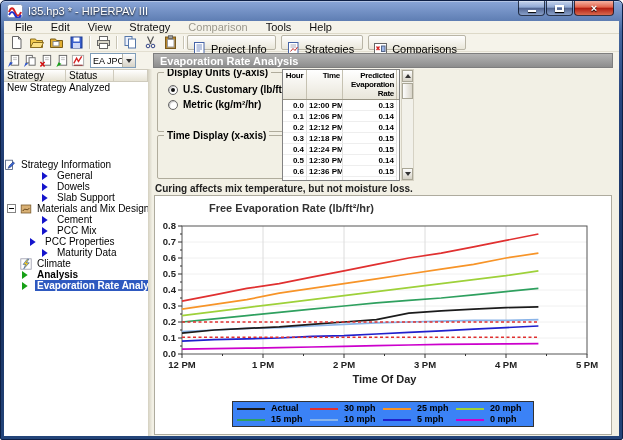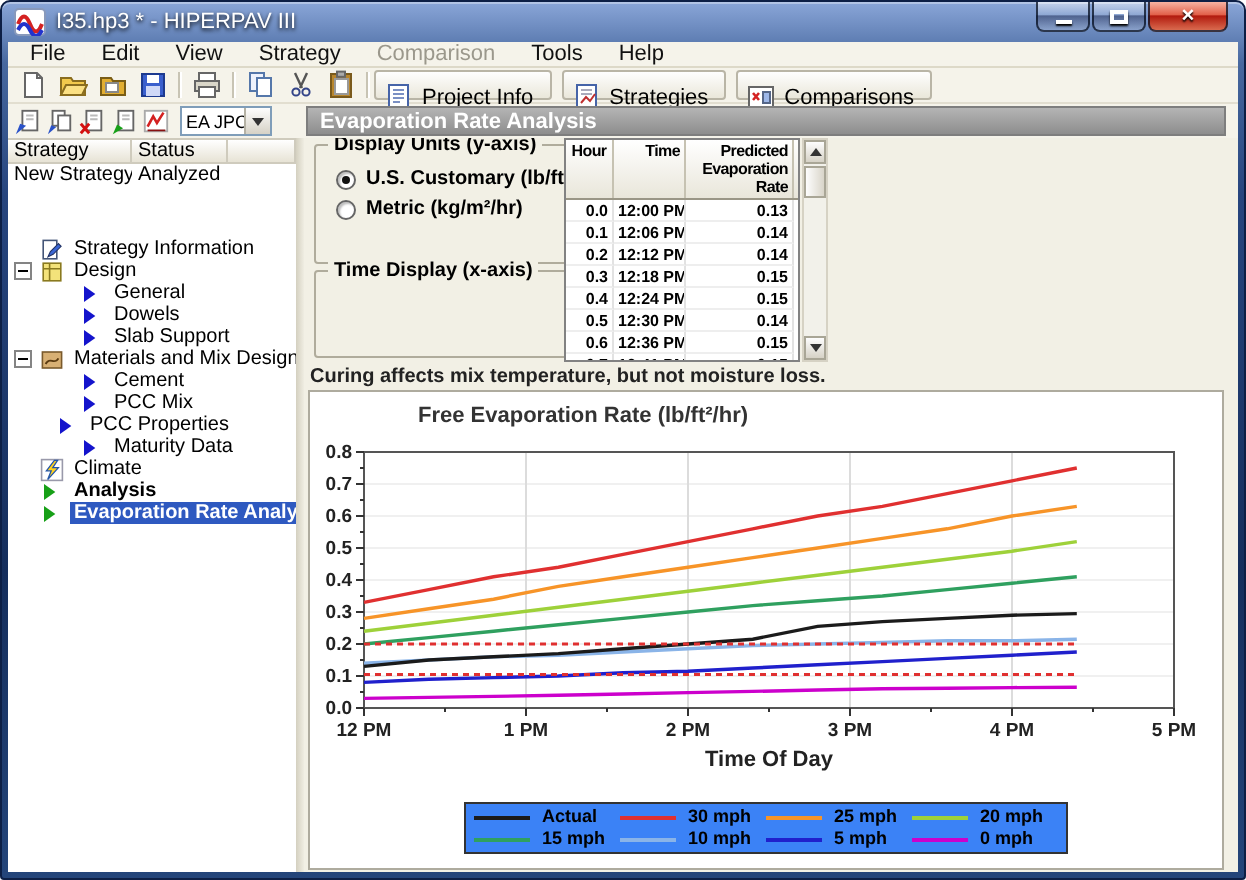--- a/index.html
+++ b/index.html
@@ -296,38 +296,28 @@
               <div class="lh c1">Strategy</div>
               <div class="lh c2">Status</div>
               <div class="lh c3"></div>
             </div>
             <div class="slist-row">
               <div class="lc c1">New Strategy 1</div>
               <div class="lc c2">Analyzed</div>
             </div>
           </div>
         <div class="tree" id="tree">
-            <div class="trow" style="padding-left: 16px;">
+            <div class="trow" style=" margin-top: 40px;">
               <span class="ticon tree-icon">
                 <svg viewBox="0 0 15 15" width="12" height="12">
                   <rect x="2" y="1.5" width="8.5" height="11.5" fill="#fff" stroke="#445577"></rect>
                   <path d="M13 3.5l-5 5-1.5 3.2 3.2-1.5 5-5z" fill="#3a66d4" stroke="#223366" stroke-width="0.7" transform="translate(-1.5,0)"></path>
                 </svg>
               </span>
               <span class="tlabel">Strategy Information</span>
-            </div>
-            <div class="trow" style="padding-left: 3px;">
-              <span class="expander"></span>
-              <span class="ticon tree-icon">
-                <svg viewBox="0 0 15 15" width="12" height="12">
-                  <rect x="2" y="2" width="11" height="11" fill="#f3e27a" stroke="#8a7a1f"></rect>
-                  <path d="M2 5.5h11M6 2v11" stroke="#8a7a1f"></path>
-                </svg>
-              </span>
-              <span class="tlabel">Design</span>
             </div>
             <div class="trow" style="padding-left: 36px;">
               <span class="ticon tree-icon">
                 <svg viewBox="0 0 15 15" width="10" height="10">
                   <path d="M3 1.5l8.5 6L3 13.5z" fill="#1414cc"></path>
                 </svg>
               </span>
               <span class="tlabel">General</span>
             </div>
             <div class="trow" style="padding-left: 36px;">

